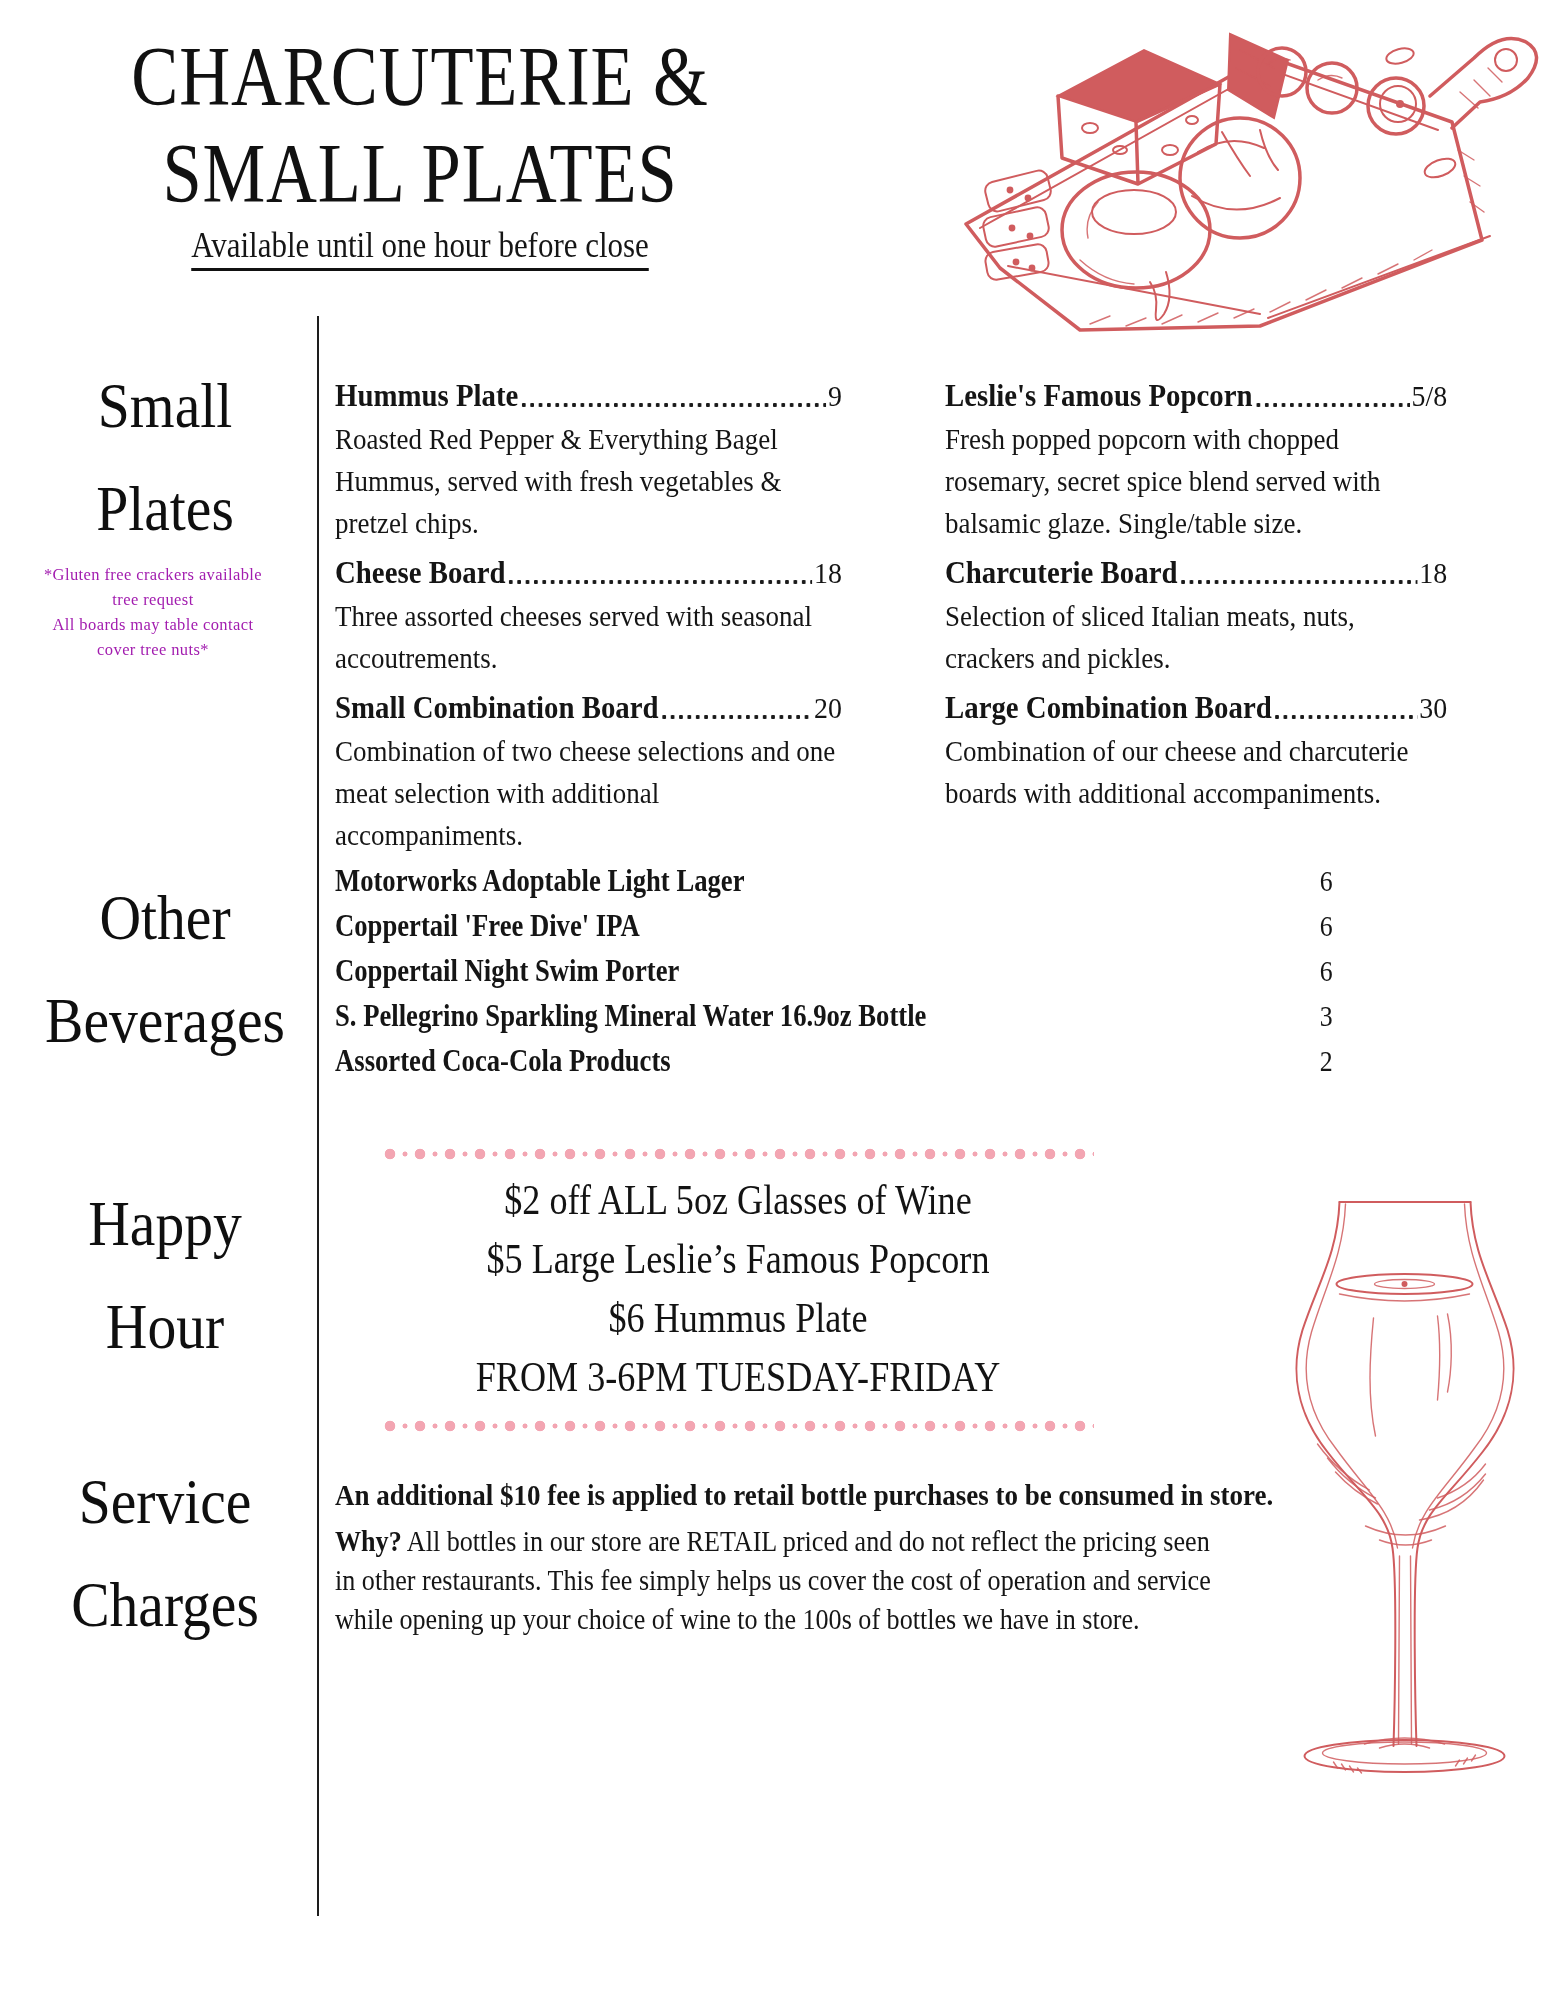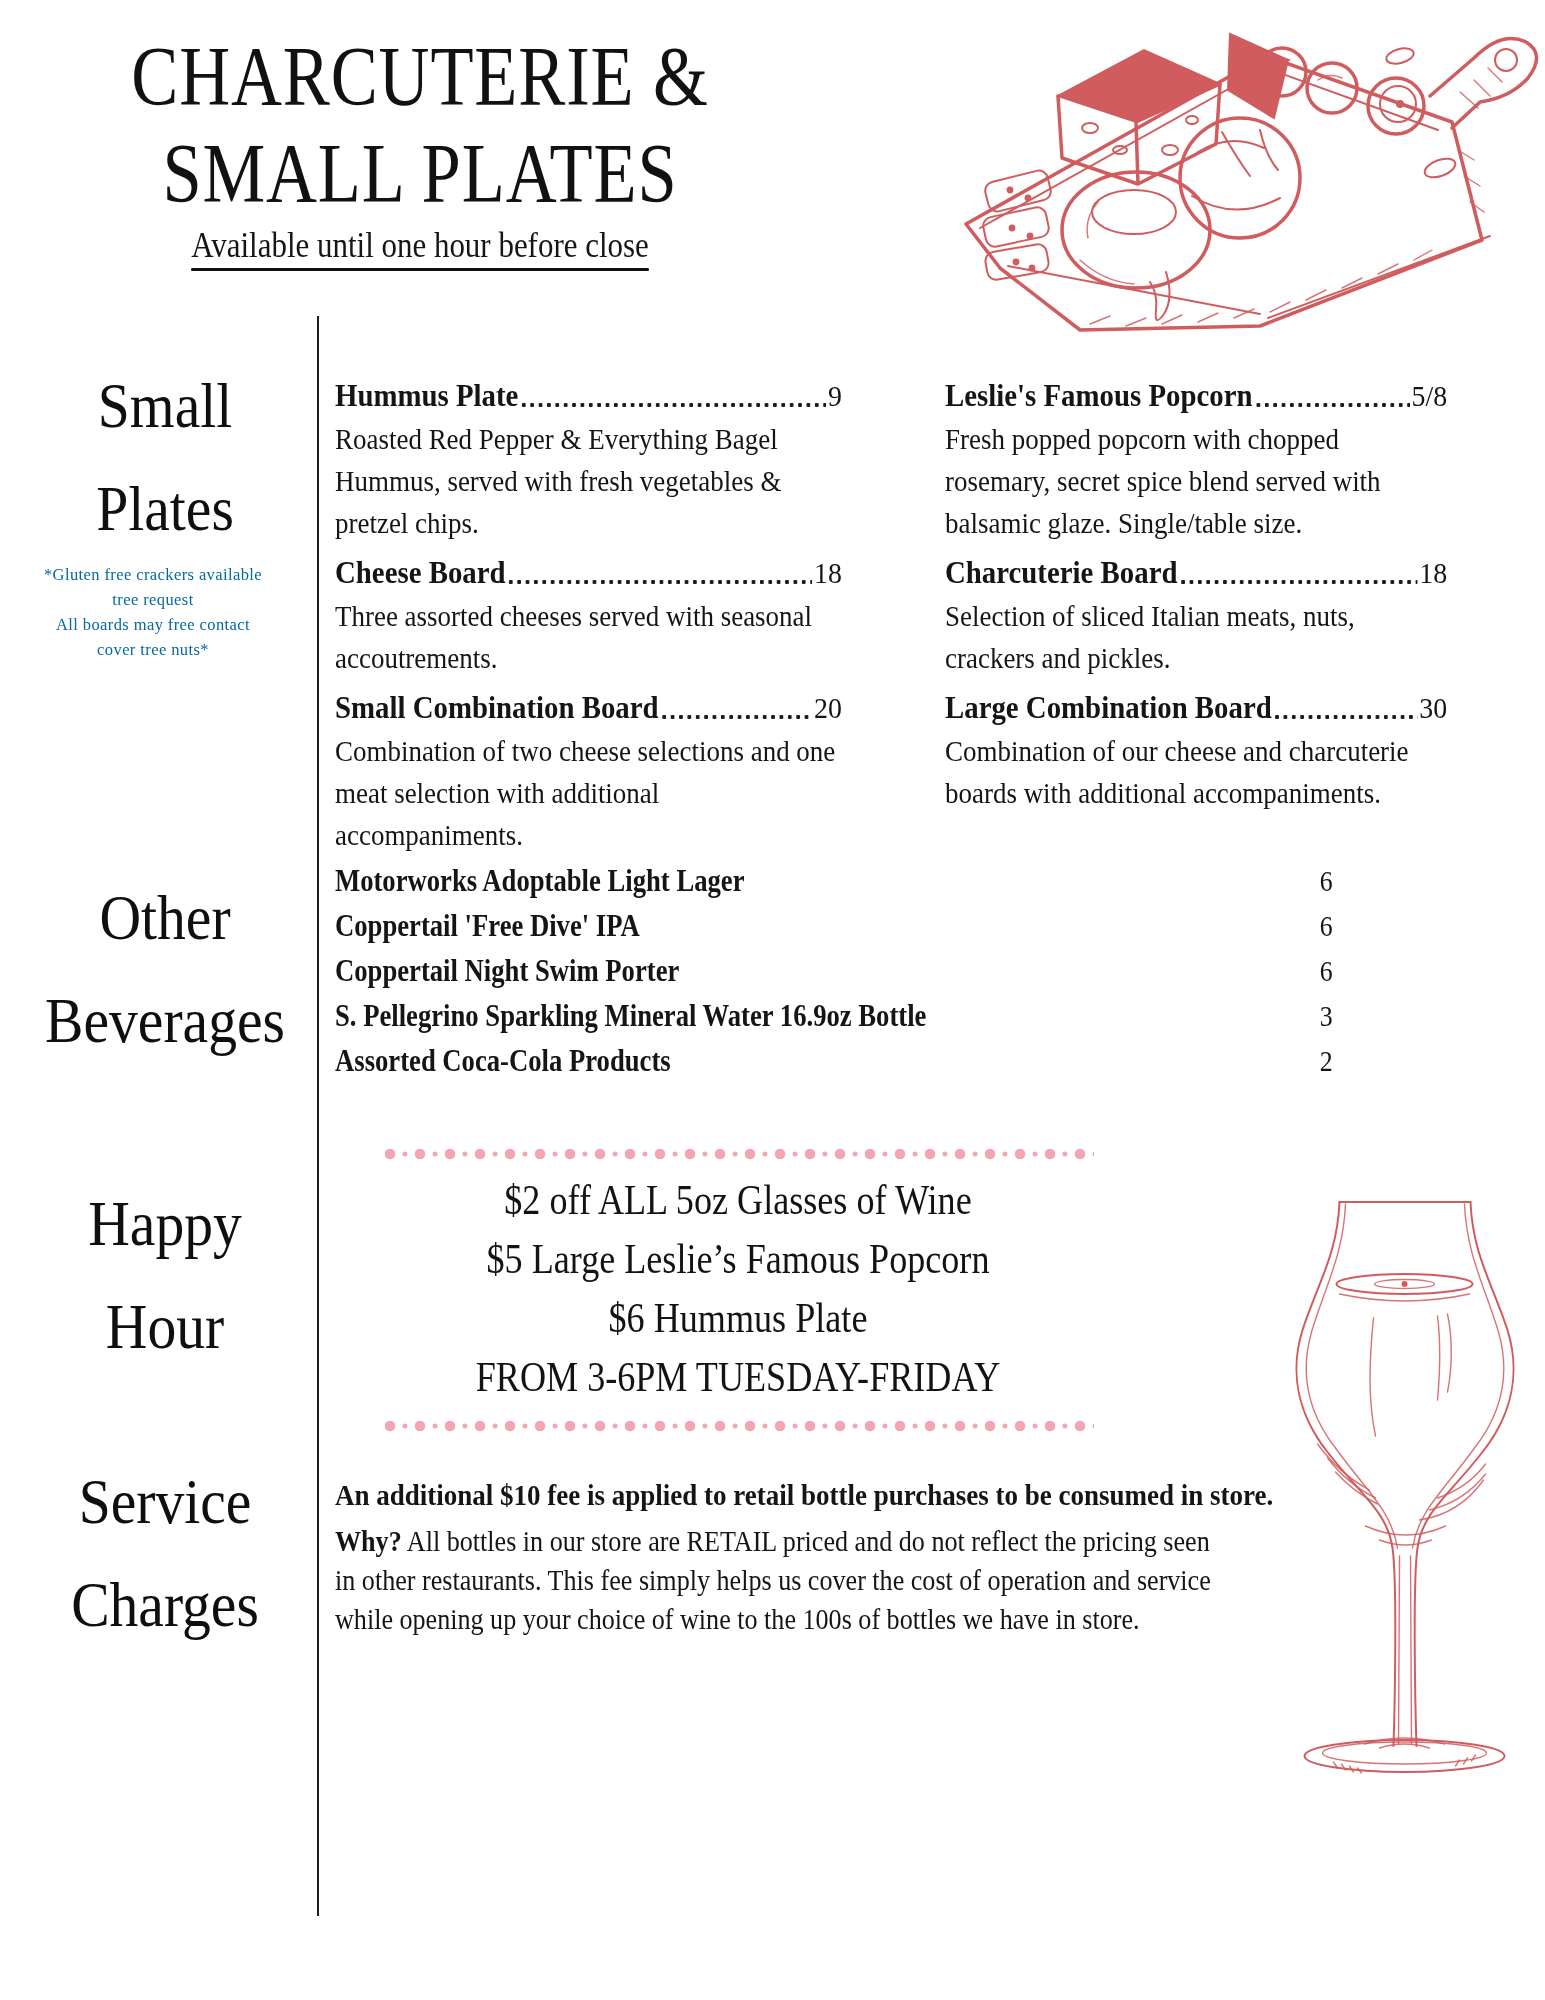--- a/index.html
+++ b/index.html
@@ -28,21 +28,21 @@
     position:absolute;left:30px;width:270px;text-align:center;
     font-size:64px;line-height:103px;font-weight:400;color:#0f0f0f;
     transform:scaleX(0.9);transform-origin:center top;
   }
   .side-label.pos-0{top:354px;}
   .side-label.pos-1{top:866px;}
   .side-label.pos-2{top:1172px;}
   .side-label.pos-3{top:1450px;}
   .side-note{
     position:absolute;left:26px;top:562px;width:254px;text-align:center;
-    font-size:16.5px;line-height:25px;letter-spacing:0.4px;color:#0369a1;
+    font-size:16.5px;line-height:25px;letter-spacing:0.4px;color:#a21caf;
   }
   
   .menu-col{position:absolute;top:376px;transform:scaleX(0.93);transform-origin:left top;}
   .col-l{left:335px;width:545px;}
   .col-r{left:945px;width:540px;}
   .item{margin-bottom:9px;}
   .item-head{display:flex;align-items:flex-end;}
   .item-name{font-weight:700;font-size:31px;line-height:40px;white-space:nowrap;}
   .item-price{font-size:30px;line-height:40px;white-space:nowrap;}
   .leader{
@@ -150,21 +150,21 @@
 
 <div class="divider"></div>
 
 <div class="side-label pos-0">
   <div>Small</div>
   <div>Plates</div>
 </div>
 <div class="side-note">
   <div>*Gluten free crackers available</div>
   <div>tree request</div>
-  <div>All boards may free contact</div>
+  <div>All boards may table contact</div>
   <div>cover tree nuts*</div>
 </div>
 <div class="side-label pos-1">
   <div>Other</div>
   <div>Beverages</div>
 </div>
 <div class="side-label pos-2">
   <div>Happy</div>
   <div>Hour</div>
 </div>

